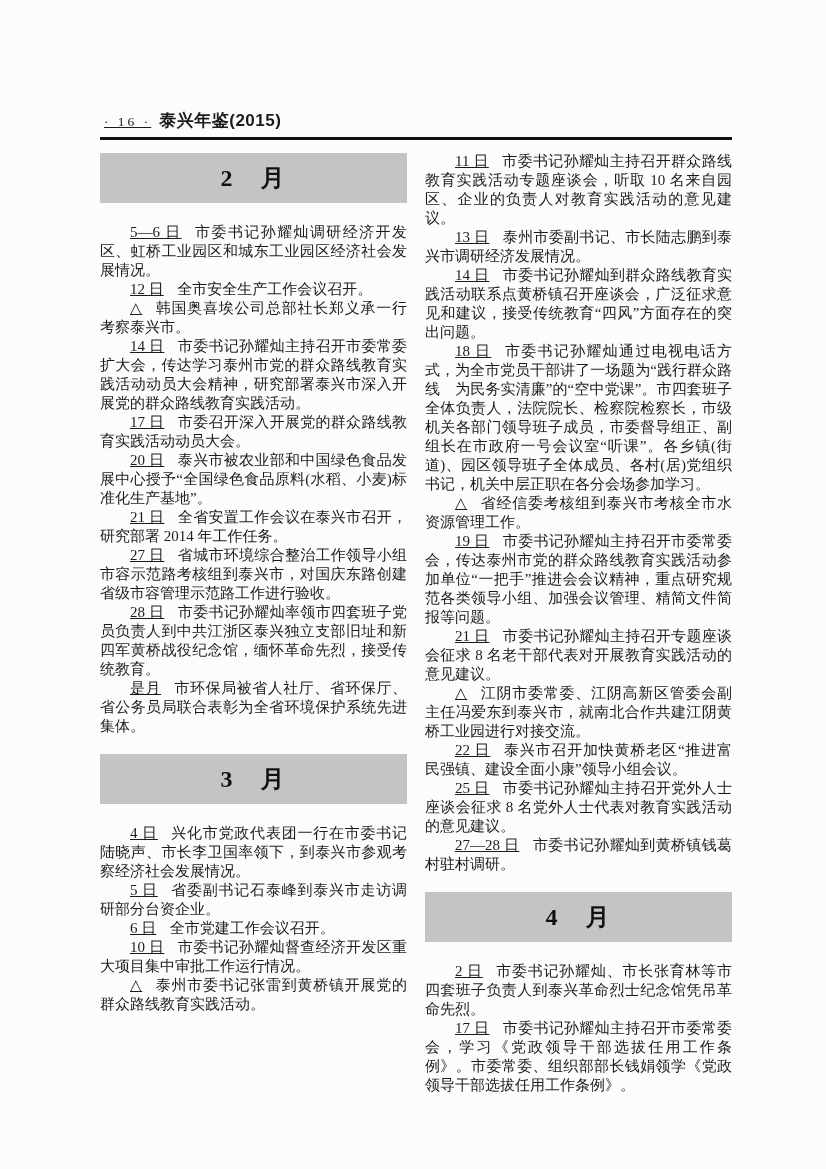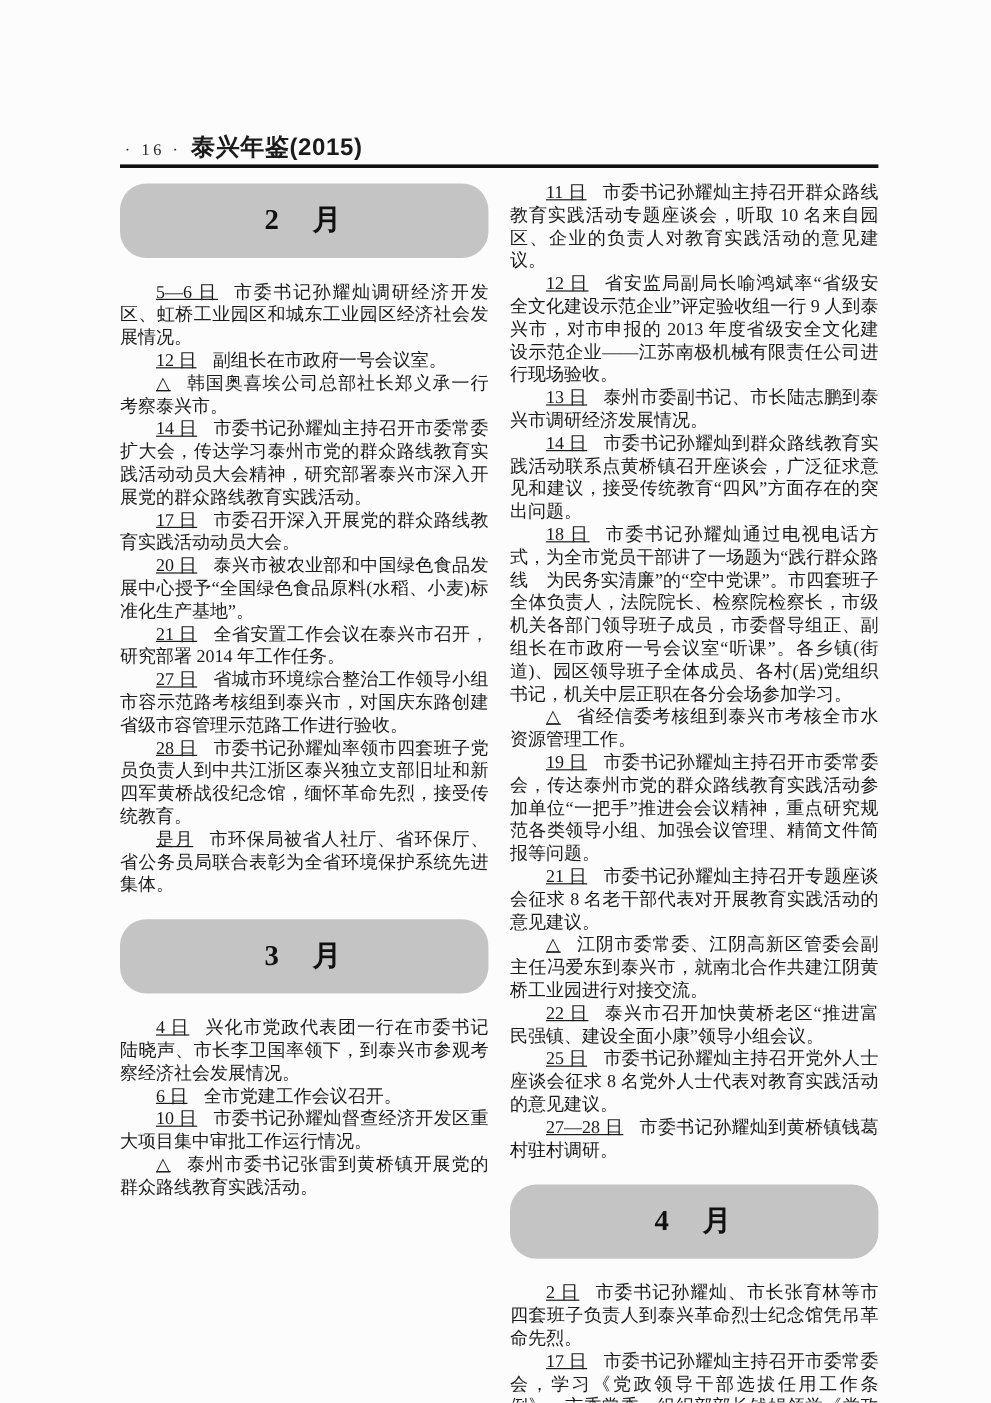--- a/index.html
+++ b/index.html
@@ -14,48 +14,48 @@
   .header{
     position:absolute;left:104px;top:109px;
     display:flex;align-items:baseline;
     font-size:14px;
     white-space:nowrap;
   }
   .page-marker{
     font-size:13.5px;
     letter-spacing:3px;
     margin-right:8px;
+    text-decoration:underline;
   }
   .yearbook-title{
     font-family:"Liberation Sans","DejaVu Sans",sans-serif;
     font-weight:700;
-    font-size:20px;
+    font-size:17px;
     letter-spacing:0.5px;
   }
   .rule{
     position:absolute;left:100px;top:137px;
     width:632px;height:3px;background:#111;
   }
   .col{
     position:absolute;top:152px;width:307px;
     font-size:15px;line-height:19px;
     text-align:justify;
     text-justify:inter-ideograph;
   }
   .col-left{left:100px;}
   .col-right{left:425px;}
   p.entry{margin:0;text-indent:2em;}
   .date{margin-right:0.9em;white-space:nowrap;text-decoration:underline;}
   .month-box{
-    height:62px;
+    height:50px;
     background:#c4c4c4;
     display:flex;align-items:center;justify-content:center;
     margin:18px 0 20px 0;
     text-indent:0;
-    border-radius:22px;
   }
   .month-box:first-child{margin-top:1px;}
   .month-label{
     font-size:24px;
     font-weight:600;
     color:#111;
     letter-spacing:2px;
   }
 </style>
 </head>
@@ -68,41 +68,41 @@
     <span class="yearbook-title">泰兴年鉴(2015)</span>
   </div>
 
   <div class="rule"></div>
 
   <div class="col col-left">
       <div class="month-box">
         <span class="month-label">2　月</span>
       </div>
       <p class="entry"><span class="date">5—6 日</span><span>市委书记孙耀灿调研经济开发区、虹桥工业园区和城东工业园区经济社会发展情况。</span></p>
-      <p class="entry"><span class="date">12 日</span><span>副组长在市政府一号会议室。</span></p>
+      <p class="entry"><span class="date">12 日</span><span>全市安全生产工作会议召开。</span></p>
       <p class="entry"><span class="date">△</span><span>韩国奥喜埃公司总部社长郑义承一行考察泰兴市。</span></p>
       <p class="entry"><span class="date">14 日</span><span>市委书记孙耀灿主持召开市委常委扩大会，传达学习泰州市党的群众路线教育实践活动动员大会精神，研究部署泰兴市深入开展党的群众路线教育实践活动。</span></p>
       <p class="entry"><span class="date">17 日</span><span>市委召开深入开展党的群众路线教育实践活动动员大会。</span></p>
       <p class="entry"><span class="date">20 日</span><span>泰兴市被农业部和中国绿色食品发展中心授予“全国绿色食品原料(水稻、小麦)标准化生产基地”。</span></p>
       <p class="entry"><span class="date">21 日</span><span>全省安置工作会议在泰兴市召开，研究部署 2014 年工作任务。</span></p>
       <p class="entry"><span class="date">27 日</span><span>省城市环境综合整治工作领导小组市容示范路考核组到泰兴市，对国庆东路创建省级市容管理示范路工作进行验收。</span></p>
       <p class="entry"><span class="date">28 日</span><span>市委书记孙耀灿率领市四套班子党员负责人到中共江浙区泰兴独立支部旧址和新四军黄桥战役纪念馆，缅怀革命先烈，接受传统教育。</span></p>
       <p class="entry"><span class="date">是月</span><span>市环保局被省人社厅、省环保厅、省公务员局联合表彰为全省环境保护系统先进集体。</span></p>
       <div class="month-box">
         <span class="month-label">3　月</span>
       </div>
       <p class="entry"><span class="date">4 日</span><span>兴化市党政代表团一行在市委书记陆晓声、市长李卫国率领下，到泰兴市参观考察经济社会发展情况。</span></p>
+      <p class="entry"><span class="date">5 日</span><span>省委副书记石泰峰到泰兴市走访调研部分台资企业。</span></p>
       <p class="entry"><span class="date">6 日</span><span>全市党建工作会议召开。</span></p>
       <p class="entry"><span class="date">10 日</span><span>市委书记孙耀灿督查经济开发区重大项目集中审批工作运行情况。</span></p>
       <p class="entry"><span class="date">△</span><span>泰州市委书记张雷到黄桥镇开展党的群众路线教育实践活动。</span></p>
     </div>
 
   <div class="col col-right">
       <p class="entry"><span class="date">11 日</span><span>市委书记孙耀灿主持召开群众路线教育实践活动专题座谈会，听取 10 名来自园区、企业的负责人对教育实践活动的意见建议。</span></p>
-      <p class="entry"><span class="date">12 日</span><span>省安监局副局长喻鸿斌率“省级安全文化建设示范企业”评定验收组一行 9 人到泰兴市，对市申报的 2013 年度省级安全文化建设示范企业——江苏南极机械有限责任公司进行现场验收。</span></p>
       <p class="entry"><span class="date">13 日</span><span>泰州市委副书记、市长陆志鹏到泰兴市调研经济发展情况。</span></p>
       <p class="entry"><span class="date">14 日</span><span>市委书记孙耀灿到群众路线教育实践活动联系点黄桥镇召开座谈会，广泛征求意见和建议，接受传统教育“四风”方面存在的突出问题。</span></p>
       <p class="entry"><span class="date">18 日</span><span>市委书记孙耀灿通过电视电话方式，为全市党员干部讲了一场题为“践行群众路线　为民务实清廉”的“空中党课”。市四套班子全体负责人，法院院长、检察院检察长，市级机关各部门领导班子成员，市委督导组正、副组长在市政府一号会议室“听课”。各乡镇(街道)、园区领导班子全体成员、各村(居)党组织书记，机关中层正职在各分会场参加学习。</span></p>
       <p class="entry"><span class="date">△</span><span>省经信委考核组到泰兴市考核全市水资源管理工作。</span></p>
       <p class="entry"><span class="date">19 日</span><span>市委书记孙耀灿主持召开市委常委会，传达泰州市党的群众路线教育实践活动参加单位“一把手”推进会会议精神，重点研究规范各类领导小组、加强会议管理、精简文件简报等问题。</span></p>
       <p class="entry"><span class="date">21 日</span><span>市委书记孙耀灿主持召开专题座谈会征求 8 名老干部代表对开展教育实践活动的意见建议。</span></p>
       <p class="entry"><span class="date">△</span><span>江阴市委常委、江阴高新区管委会副主任冯爱东到泰兴市，就南北合作共建江阴黄桥工业园进行对接交流。</span></p>
       <p class="entry"><span class="date">22 日</span><span>泰兴市召开加快黄桥老区“推进富民强镇、建设全面小康”领导小组会议。</span></p>
       <p class="entry"><span class="date">25 日</span><span>市委书记孙耀灿主持召开党外人士座谈会征求 8 名党外人士代表对教育实践活动的意见建议。</span></p>
       <p class="entry"><span class="date">27—28 日</span><span>市委书记孙耀灿到黄桥镇钱葛村驻村调研。</span></p>

